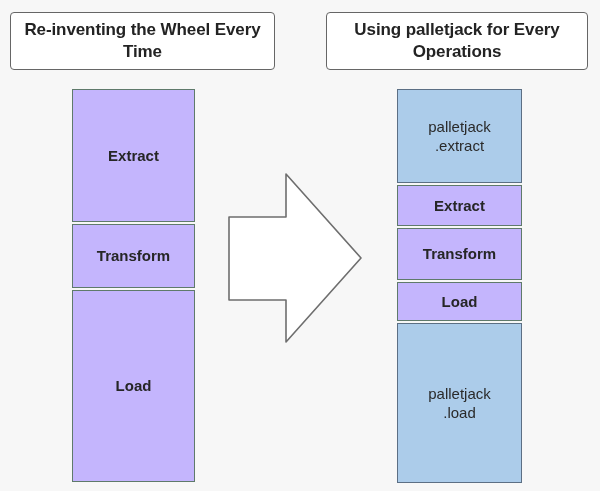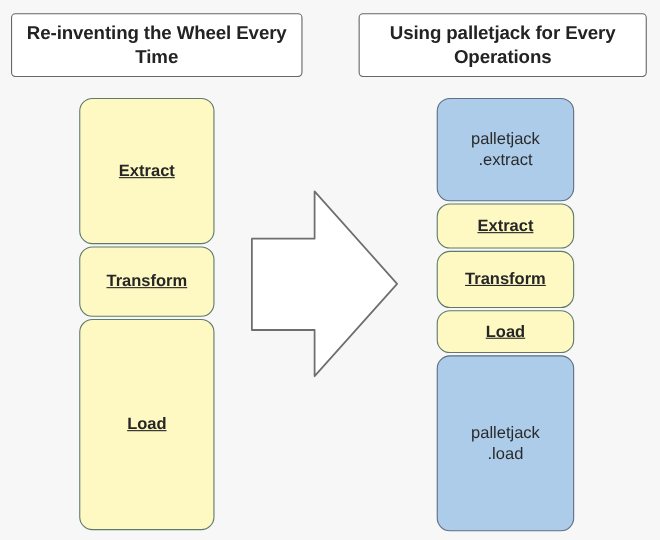--- a/index.html
+++ b/index.html
@@ -48,38 +48,37 @@
   
   .stack {
     position: absolute;
   }
   #stack-left  { left: 72px;  top: 89px;  width: 123px; }
   #stack-right { left: 397px; top: 89px;  width: 125px; }
 
   .block {
     box-sizing: border-box;
     border: 1.3px solid #5f6f64;
-    border-radius: 12px;
+    border-radius: 0;
     display: flex;
     align-items: center;
     justify-content: center;
     text-align: center;
     font-size: 15px;
     line-height: 1.28;
     color: #262626;
     margin-bottom: 2px;
     white-space: pre-line;
   }
   .block:last-child { margin-bottom: 0; }
 
   .block.green {
-    background: #fef9c3;
+    background: #c4b5fd;
     border-color: #5f7a6b;
     font-weight: bold;
-    text-decoration: underline;
   }
   .block.blue {
     background: #acccea;
     border-color: #5c6f84;
     font-weight: normal;
     font-size: 15px;
     color: #2a2a2a;
   }
 
   

